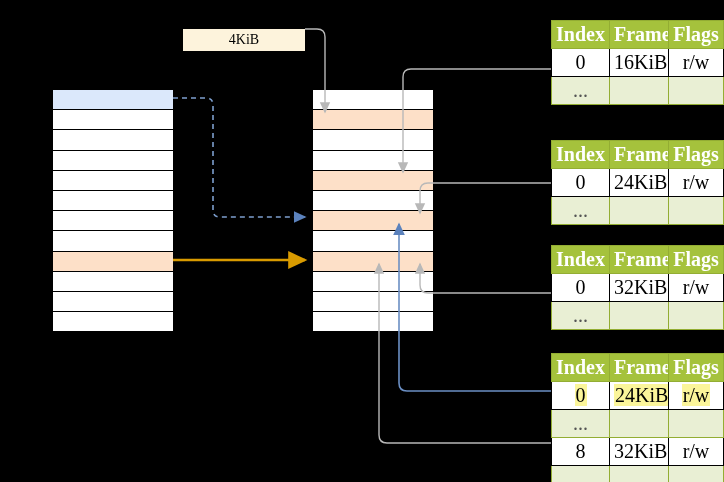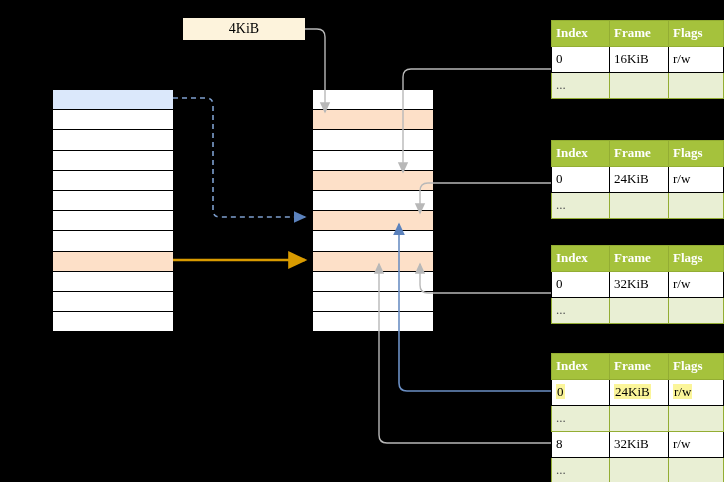--- a/index.html
+++ b/index.html
@@ -11,28 +11,28 @@
   .col{position:absolute;border:1px solid #000;box-sizing:border-box;}
   .cell{position:absolute;left:0;box-sizing:border-box;
         border-top:1px solid #000;border-bottom:1px solid #000;
         background:#ffffff;}
   .cell.blue{background:#dbe8fb;}
   .cell.orange{background:#fde0c8;}
 
   
   .labelbox{position:absolute;background:#fdf3dc;color:#000;
             display:flex;align-items:center;justify-content:center;
-            font-size:14px;box-sizing:border-box;}
+            font-size:14px;box-sizing:border-box;margin-top:11px;}
 
   
   .ptable{position:absolute;border-collapse:collapse;
           background:#000;table-layout:fixed;}
   .ptable td,.ptable th{border:1px solid #000;padding:1px 4px;
-          font-size:13px;line-height:1.25;height:26px;box-sizing:border-box;
-          text-align:left;vertical-align:middle;overflow:hidden;white-space:nowrap;}
+          font-size:20px;line-height:1.25;height:26px;box-sizing:border-box;
+          text-align:center;vertical-align:middle;overflow:hidden;white-space:nowrap;}
   .ptable th{background:#a5c23c;color:#ffffff;font-weight:bold;
              border:1px solid #93ad33;}
   .ptable td.dat{background:#ffffff;color:#000;border:1px solid #000;}
   .ptable td.ell{background:#e9efd4;color:#555;border:1px solid #93ad33;}
   .hl{background:#fbf59a;padding:0 1px;}
   .c-index{width:58px;}
   .c-frame{width:59px;margin-top:20px;}
   .c-flags{width:55px;}
 
   svg.wires{position:absolute;left:0;top:0;width:724px;height:482px;

